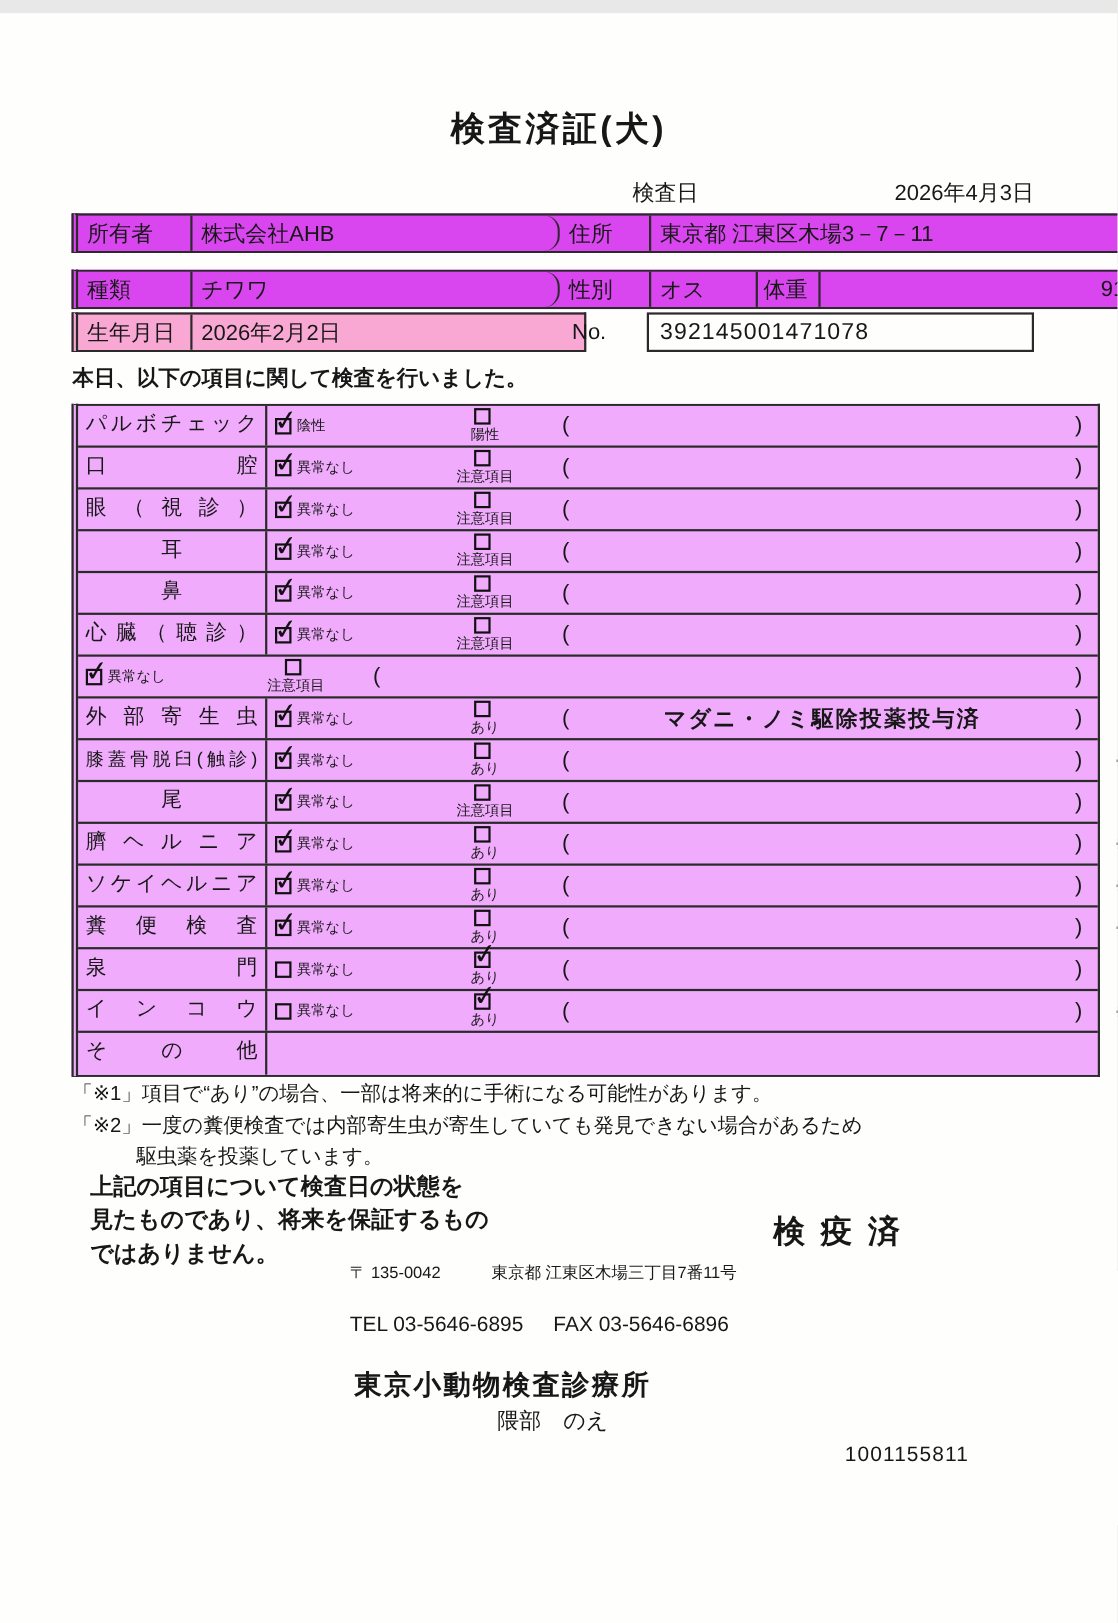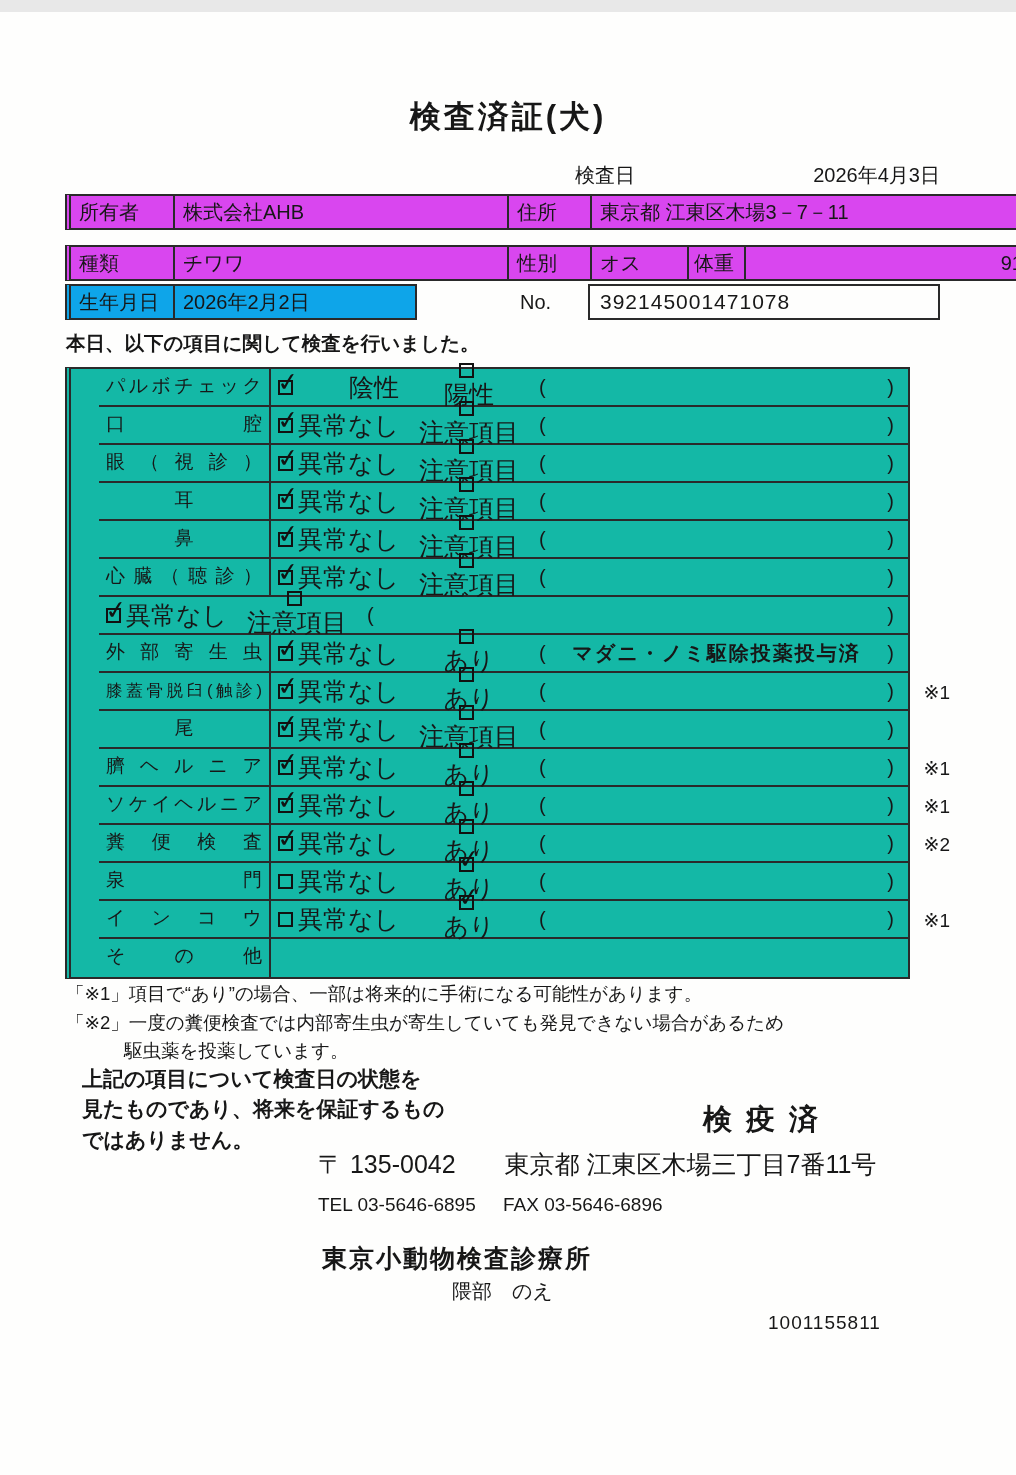--- a/index.html
+++ b/index.html
@@ -13,66 +13,66 @@
   .date-row { position:absolute; top:150px; left:575px; width:365px; display:flex;
               justify-content:space-between; font-size:20px;gap:29px; }
 
   .hbox { position:absolute; left:65px; width:1014px; height:36px; display:flex;
           border:2px solid #2a2a2a; border-left:6px double #2a2a2a; background:#d946ef; }
   .owner-box { top:182px; }
   .species-box { top:233px; }
   .hcell { display:flex; align-items:center; padding:0 8px; font-size:20px; white-space:nowrap; overflow:hidden; }
   .br { border-right:2px solid #2a2a2a; }
   .w-lab   { width:104px; }
-  .w-val   { width:334px; }
+  .w-val   { width:334px;border-radius:14px; }
   .w-slab  { width:83px; }
   .w-sval  { width:97px; }
   .w-wlab  { width:57px; padding:0 5px; }
   .w-wval  { flex:1; justify-content:flex-end; padding-right:14px; }
   .w-addrv { flex:1; }
   .unit { font-size:16px; margin-left:20px; }
 
-  .birth-left { position:absolute; top:272px; left:65px; width:352px; height:36px; display:flex;
-                border:2px solid #2a2a2a; border-left:6px double #2a2a2a; background:#0ea5e9; }
+  .birth-left { position:absolute; top:272px; left:65px; width:468px; height:36px; display:flex;
+                border:2px solid #2a2a2a; border-left:6px double #2a2a2a; background:#f9a8d4; }
   .no-label { position:absolute; top:272px; left:520px; height:36px; display:flex; align-items:center; font-size:20px; }
   .no-box { position:absolute; top:272px; left:588px; width:352px; height:36px;
             border:2px solid #2a2a2a; display:flex; align-items:center; padding:0 10px;
             font-size:21px; letter-spacing:1px; }
 
   .intro { position:absolute; top:318px; left:66px; font-size:19.5px; font-weight:600; }
 
-  .itable { position:absolute; top:355px; left:65px; width:845px;
-            border:2px solid #2a2a2a; border-left:6px double #2a2a2a; background:#14b8a6;padding-left:28px; }
+  .itable { position:absolute; top:355px; left:65px; width:935px;
+            border:2px solid #2a2a2a; border-left:6px double #2a2a2a; background:#f0abfc; }
   .irow { position:relative; display:flex; height:38px; border-bottom:2px solid #2a2a2a; }
   .irow:last-child { border-bottom:none; }
   .ilabel { width:172px; border-right:2px solid #2a2a2a; padding:0 7px; font-size:19px;
             line-height:34px; text-align:justify; text-align-last:justify; white-space:nowrap; overflow:hidden; }
   .ilabel.single { text-align:center; text-align-last:center; }
   .ilabel.dense { font-size:16.5px; }
   .irest { flex:1; display:flex; align-items:center; }
-  .opt { display:flex; align-items:center; font-size:25px; white-space:nowrap;justify-content:space-between; }
+  .opt { display:flex; align-items:center; font-size:13px; white-space:nowrap; }
   .o1 { width:128px; padding-left:7px; }
   .o2 { width:140px;flex-direction:column; }
   .cb { width:15px; height:15px; border:2px solid #111; margin-right:5px; position:relative; flex:none; }
   .cb.checked::after { content:"✓"; position:absolute; left:-3px; top:-15px; font-size:26px;
                        font-weight:700; color:#111; transform:rotate(-6deg); }
   .iparen { flex:1; display:flex; align-items:center; justify-content:space-between;
             font-size:20px; padding-right:14px; }
   .pval { flex:1; text-align:center; min-height:1px; }
   .pval.big { font-size:20px; letter-spacing:2px; font-weight:600; }
   .iref { position:absolute; right:-42px; top:8px; font-size:19px; white-space:nowrap; }
 
   .fnotes { position:absolute; top:968px; left:66px; font-size:18.5px; line-height:1.55; }
   .fnotes .indent { padding-left:58px; }
 
   .disclaimer { position:absolute; top:1052px; left:82px; font-size:21px; font-weight:700; line-height:1.45; }
 
   .stamp { position:absolute; top:1088px; left:703px; font-size:29px; font-weight:600; letter-spacing:14px; }
 
-  .addr-line { position:absolute; top:1136px; left:318px; font-size:25px; }
+  .addr-line { position:absolute; top:1136px; left:318px; font-size:15px; }
   .addr-line .postal { margin-right:42px; }
   .tel-line { position:absolute; top:1182px; left:318px; font-size:19px; }
   .tel-line .fax { margin-left:22px; }
   .clinic-name { position:absolute; top:1230px; left:322px; font-size:25px; letter-spacing:2px; font-weight:600; }
   .clinic-person { position:absolute; top:1266px; left:452px; font-size:20px; }
   .serial { position:absolute; top:1300px; left:768px; font-size:19px; letter-spacing:1px; }
 </style>
 </head>
 <body>
 

